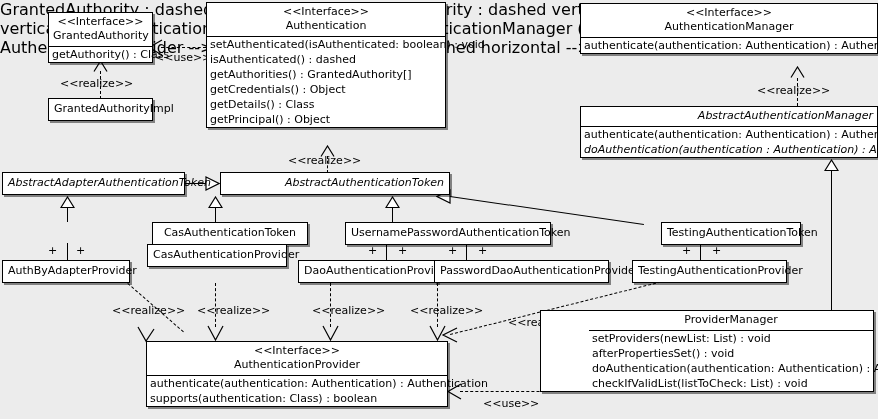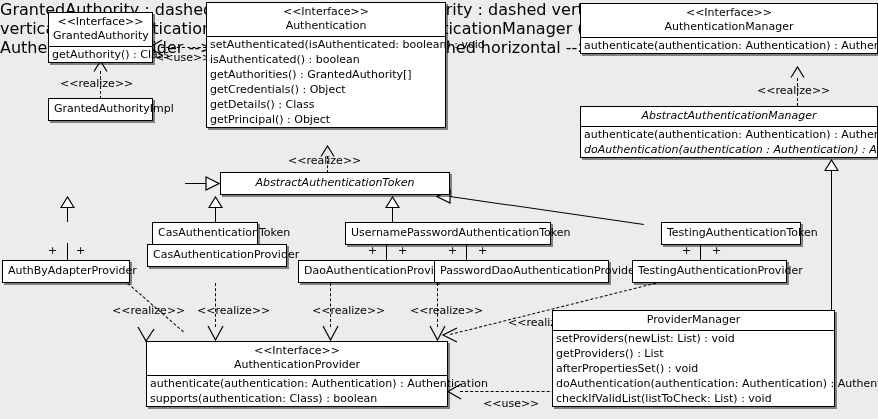--- a/index.html
+++ b/index.html
@@ -30,21 +30,21 @@
     text-align: center;
   }
   .uml-head .stereo,
   .uml-head .cname {
     display: block;
     font-size: 11px;
     line-height: 14px;
     color: #000;
     white-space: nowrap;
   }
-  .uml-head .cname.abstract { font-style: italic; }
+  .uml-head .cname.abstract { font-style: italic; text-align: right; }
   .uml-compart {
     border-top: 1px solid #000000;
     padding: 0;
   }
   .uml-compart .member {
     display: block;
     font-size: 11px;
     line-height: 15px;
     padding: 0 0 0 3px;
     white-space: nowrap;
@@ -295,21 +295,21 @@
   </div>
 
   
   <div class="uml-box" style="left:206px; top:2px; width:240px;">
     <div class="uml-head">
       <span class="stereo">&lt;&lt;Interface&gt;&gt;</span>
       <span class="cname">Authentication</span>
     </div>
     <div class="uml-compart">
       <span class="member">setAuthenticated(isAuthenticated: boolean) : void</span>
-      <span class="member">isAuthenticated() : boolean</span>
+      <span class="member">isAuthenticated() : dashed</span>
       <span class="member">getAuthorities() : GrantedAuthority[]</span>
       <span class="member">getCredentials() : Object</span>
       <span class="member">getDetails() : Class</span>
       <span class="member">getPrincipal() : Object</span>
     </div>
   </div>
 
   
   <div class="uml-box" style="left:580px; top:3px; width:298px;">
     <div class="uml-head">
@@ -326,32 +326,37 @@
     <div class="uml-head">
       <span class="cname abstract">AbstractAuthenticationManager</span>
     </div>
     <div class="uml-compart">
       <span class="member">authenticate(authentication: Authentication) : Authentication</span>
       <span class="member abstract">doAuthentication(authentication : Authentication) : Authentication</span>
     </div>
   </div>
 
   
+  <div class="uml-box simple" style="left:2px; top:172px; width:183px;">
+    <div class="uml-head">
+      <span class="cname abstract">AbstractAdapterAuthenticationToken</span>
+    </div>
+  </div>
 
   
   <div class="uml-box simple" style="left:220px; top:172px; width:230px;">
     <div class="uml-head">
       <span class="cname abstract">AbstractAuthenticationToken</span>
     </div>
   </div>
 
   
 
   
-  <div class="uml-box simple" style="left:152px; top:222px; width:106px;">
+  <div class="uml-box simple" style="left:152px; top:222px; width:156px;">
     <div class="uml-head">
       <span class="cname">CasAuthenticationToken</span>
     </div>
   </div>
 
   
   <div class="uml-box simple" style="left:345px; top:222px; width:206px;">
     <div class="uml-head">
       <span class="cname">UsernamePasswordAuthenticationToken</span>
     </div>
@@ -405,26 +410,25 @@
       <span class="stereo">&lt;&lt;Interface&gt;&gt;</span>
       <span class="cname">AuthenticationProvider</span>
     </div>
     <div class="uml-compart">
       <span class="member">authenticate(authentication: Authentication) : Authentication</span>
       <span class="member">supports(authentication: Class) : boolean</span>
     </div>
   </div>
 
   
-  <div class="uml-box" style="left:552px; top:310px; width:283px;">
+  <div class="uml-box" style="left:540px; top:310px; width:334px;padding-left:48px;">
     <div class="uml-head">
       <span class="cname">ProviderManager</span>
     </div>
     <div class="uml-compart">
       <span class="member">setProviders(newList: List) : void</span>
-      <span class="member">getProviders() : List</span>
       <span class="member">afterPropertiesSet() : void</span>
       <span class="member">doAuthentication(authentication: Authentication) : Authentication</span>
       <span class="member">checkIfValidList(listToCheck: List) : void</span>
     </div>
   </div>
 
 </div>
 
 </body></html>

